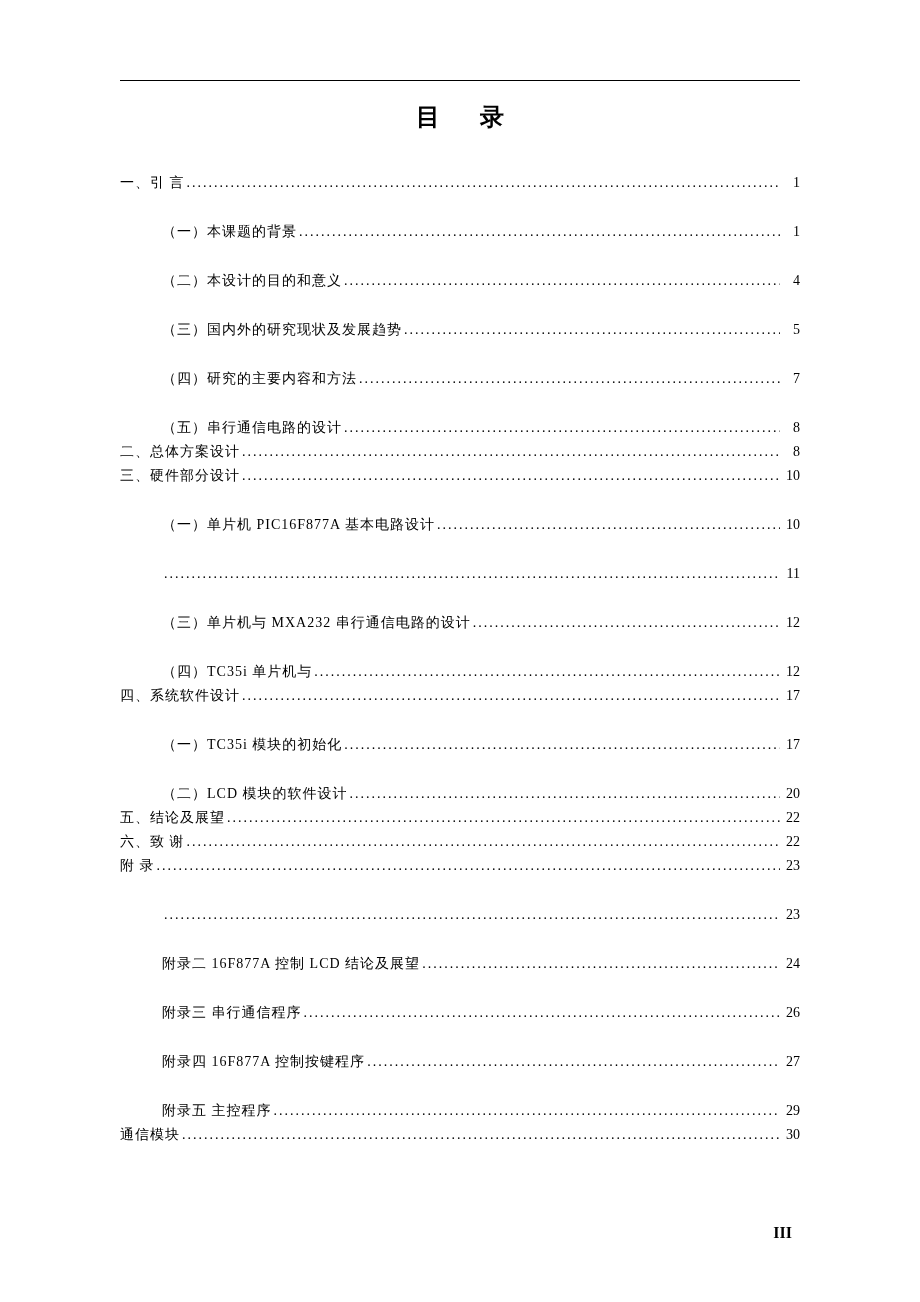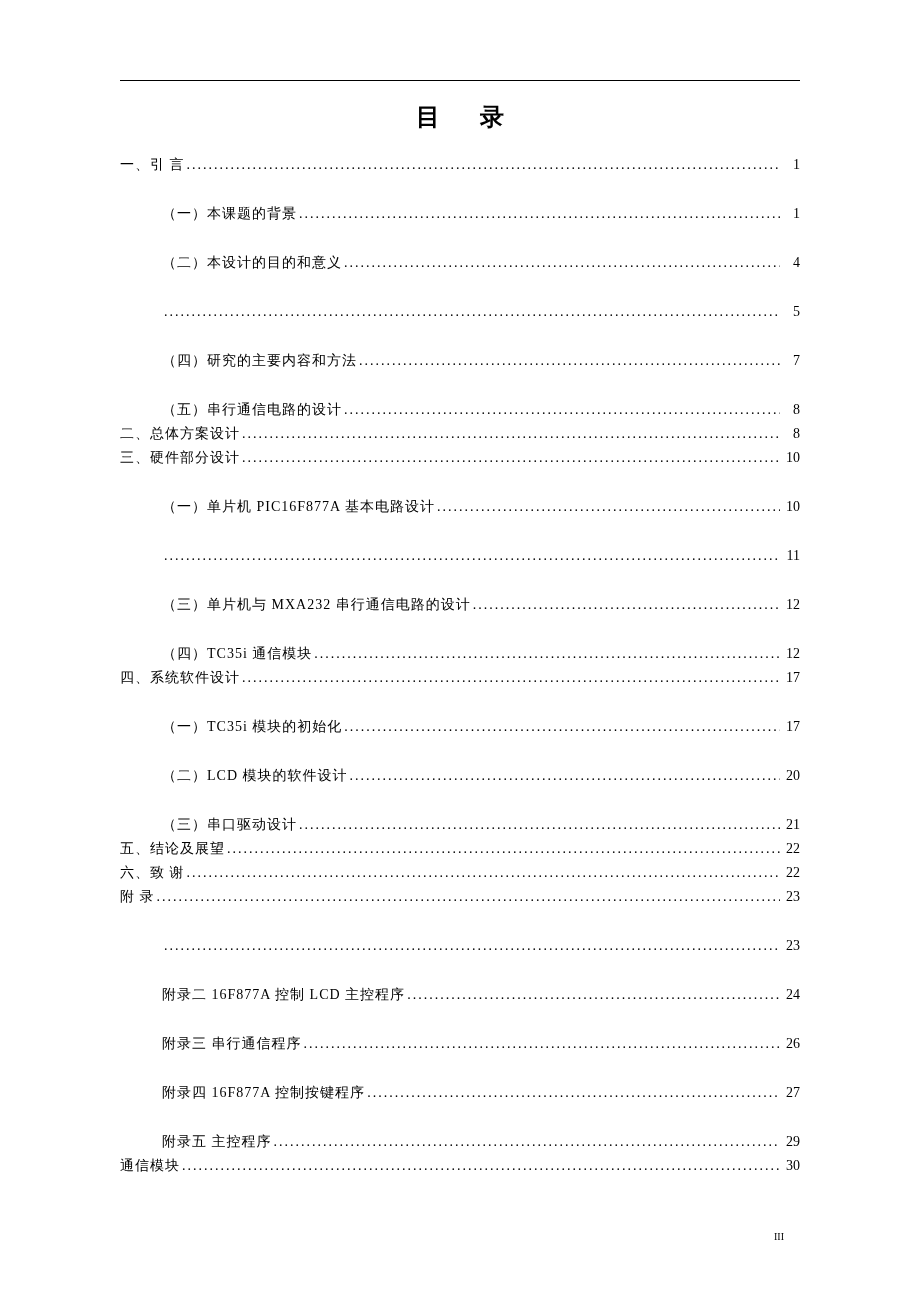--- a/index.html
+++ b/index.html
@@ -21,21 +21,21 @@
     }
     .top-rule {
       border-top: 1.5px solid #000;
       margin-bottom: 20px;
     }
     .title {
       text-align: center;
       font-size: 24px;
       font-weight: bold;
       letter-spacing: 40px;
-      margin-bottom: 20px;
+      margin-bottom: 38px;
       padding-left: 40px;
     }
     .toc {
       font-size: 14px;
       line-height: 24px;
       color: #000;
     }
     .toc-row {
       display: flex;
       align-items: baseline;
@@ -63,23 +63,24 @@
       content: "........................................................................................................................................................................";
     }
     .toc-page {
       flex: 0 0 auto;
       text-align: right;
       min-width: 20px;
     }
     .page-number {
       position: absolute;
       bottom: 60px;
-      right: 136px;
+      right: 128px;
       font-family: "Times New Roman", serif;
-      font-size: 10px;
+      font-size: 16px;
+      font-weight: bold;
     }
   </style>
 </head>
 <body>
 
 <div class="page">
   <div class="top-rule"></div>
   <h1 class="title">目录</h1>
   <div class="toc" id="toc-container">
       <div class="toc-row level-0">
@@ -91,20 +92,21 @@
         <span class="toc-label">（一）本课题的背景</span>
         <span class="toc-leader"></span>
         <span class="toc-page">1</span>
       </div>
       <div class="toc-row level-1">
         <span class="toc-label">（二）本设计的目的和意义</span>
         <span class="toc-leader"></span>
         <span class="toc-page">4</span>
       </div>
       <div class="toc-row level-1">
+        <span class="toc-label">（三）国内外的研究现状及发展趋势</span>
         <span class="toc-leader"></span>
         <span class="toc-page">5</span>
       </div>
       <div class="toc-row level-1">
         <span class="toc-label">（四）研究的主要内容和方法</span>
         <span class="toc-leader"></span>
         <span class="toc-page">7</span>
       </div>
       <div class="toc-row level-1">
         <span class="toc-label">（五）串行通信电路的设计</span>
@@ -129,65 +131,60 @@
       <div class="toc-row level-1">
         <span class="toc-leader"></span>
         <span class="toc-page">11</span>
       </div>
       <div class="toc-row level-1">
         <span class="toc-label">（三）单片机与 MXA232 串行通信电路的设计</span>
         <span class="toc-leader"></span>
         <span class="toc-page">12</span>
       </div>
       <div class="toc-row level-1">
-        <span class="toc-label">（四）TC35i 通信模块</span>
+        <span class="toc-label">（四）TC35i 单片机与</span>
         <span class="toc-leader"></span>
         <span class="toc-page">12</span>
       </div>
       <div class="toc-row level-0">
         <span class="toc-label">四、系统软件设计</span>
         <span class="toc-leader"></span>
         <span class="toc-page">17</span>
       </div>
       <div class="toc-row level-1">
         <span class="toc-label">（一）TC35i 模块的初始化</span>
         <span class="toc-leader"></span>
         <span class="toc-page">17</span>
       </div>
       <div class="toc-row level-1">
         <span class="toc-label">（二）LCD 模块的软件设计</span>
         <span class="toc-leader"></span>
         <span class="toc-page">20</span>
       </div>
-      <div class="toc-row level-1">
-        <span class="toc-label">（三）串口驱动设计</span>
-        <span class="toc-leader"></span>
-        <span class="toc-page">21</span>
-      </div>
       <div class="toc-row level-0">
         <span class="toc-label">五、结论及展望</span>
         <span class="toc-leader"></span>
         <span class="toc-page">22</span>
       </div>
       <div class="toc-row level-0">
         <span class="toc-label">六、致 谢</span>
         <span class="toc-leader"></span>
         <span class="toc-page">22</span>
       </div>
       <div class="toc-row level-0">
         <span class="toc-label">附 录</span>
         <span class="toc-leader"></span>
         <span class="toc-page">23</span>
       </div>
       <div class="toc-row level-1">
         <span class="toc-leader"></span>
         <span class="toc-page">23</span>
       </div>
       <div class="toc-row level-1">
-        <span class="toc-label">附录二 16F877A 控制 LCD 主控程序</span>
+        <span class="toc-label">附录二 16F877A 控制 LCD 结论及展望</span>
         <span class="toc-leader"></span>
         <span class="toc-page">24</span>
       </div>
       <div class="toc-row level-1">
         <span class="toc-label">附录三 串行通信程序</span>
         <span class="toc-leader"></span>
         <span class="toc-page">26</span>
       </div>
       <div class="toc-row level-1">
         <span class="toc-label">附录四 16F877A 控制按键程序</span>

